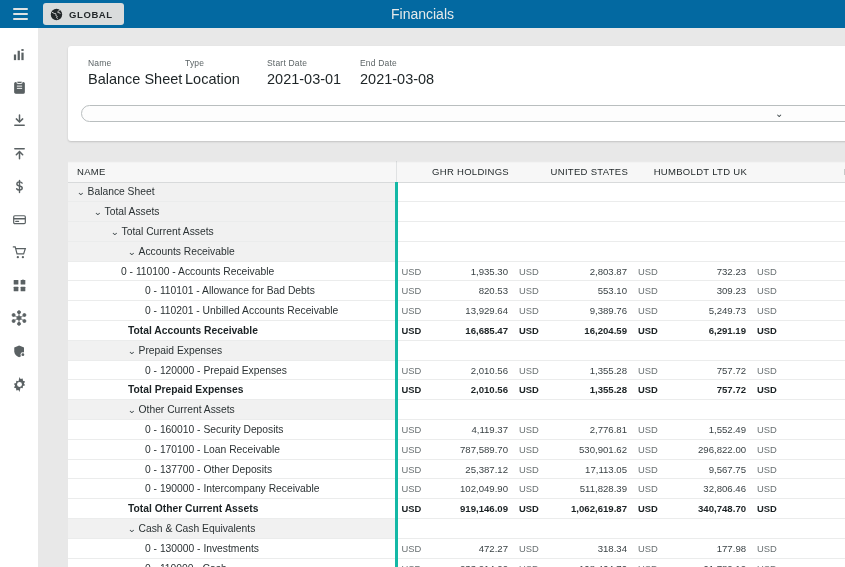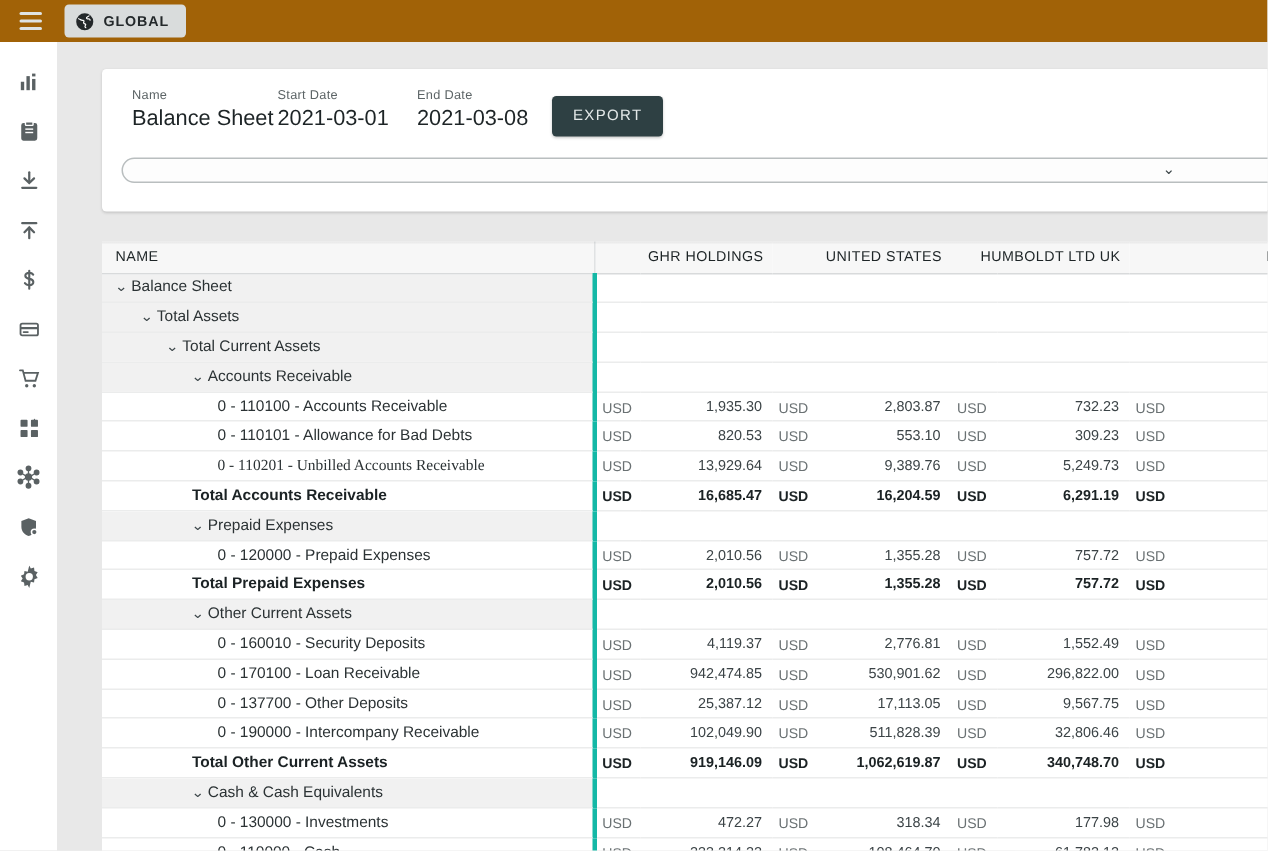--- a/index.html
+++ b/index.html
@@ -10,21 +10,21 @@
     overflow: hidden;
     font-family: "Liberation Sans", sans-serif;
     background: #e8e8e8;
   }
   #app { position: relative; width: 845px; height: 567px; }
 
   
   .topbar {
     position: absolute; top: 0; left: 0;
     width: 845px; height: 28px;
-    background: #a16207;
+    background: #0369a1;
     display: flex; align-items: center;
   }
   .hamburger {
     width: 28px; height: 28px;
     margin-left: 6px;
     display: flex; flex-direction: column;
     align-items: center; justify-content: center;
     gap: 3px; cursor: pointer;
   }
   .hamburger span {
@@ -229,20 +229,21 @@
     </div>
     <div class="global-btn">
       <span>
         <svg class="globe-icon" viewBox="0 0 16 16">
           <circle cx="8" cy="8" r="7" fill="#23282a"></circle>
           <path d="M3 5.5c1.6.6 2.2 1.6 3.4 1.3.9-.2 1.2.6.8 1.3-.4.7.1 1.6.9 1.6.7 0 .9.8.4 1.4-.5.6-.3 1.5.4 1.8M11.5 3.2c-.6.5-1.6.6-2 1.4-.3.7.4 1.2 1.1 1 .8-.2 1.7.3 1.8 1.1" stroke="#ffffff" stroke-width="1" fill="none" stroke-linecap="round"></path>
         </svg>
       </span>
       <span class="global-label">GLOBAL</span>
     </div>
+    <div class="page-title">Financials</div>
   </div>
 
   <div class="rail">
     <div class="rail-item">
       <span>
         <svg width="15" height="15" viewBox="0 0 16 16" fill="#5a6163">
           <rect x="2" y="8" width="2.4" height="6"></rect>
             <rect x="6" y="4" width="2.4" height="10"></rect>
             <rect x="10" y="6" width="2.4" height="8"></rect>
             <rect x="10" y="2.2" width="2.4" height="2"></rect>
@@ -348,29 +349,32 @@
   </div>
 
   <div class="content">
 
     <div class="filter-card">
       <div class="filter-row">
         <div class="filter-field f-name">
           <span class="filter-label">Name</span>
           <span class="filter-value">Balance Sheet</span>
         </div>
+        <div class="filter-field f-type">
+          <span class="filter-label">Type</span>
+          <span class="filter-value">Location</span>
+        </div>
         <div class="filter-field f-start">
           <span class="filter-label">Start Date</span>
           <span class="filter-value">2021-03-01</span>
         </div>
         <div class="filter-field f-end">
           <span class="filter-label">End Date</span>
           <span class="filter-value">2021-03-08</span>
         </div>
-        <button class="export-btn">EXPORT</button>
       </div>
       <div class="select-wrap">
         <div class="fake-select">
           <span class="sel-chevron">⌄</span>
         </div>
       </div>
     </div>
 
     <div class="table-card">
       <table class="ftable">
@@ -433,21 +437,21 @@
               <td class="c-cur"></td>
               <td class="c-val"></td>
               <td class="c-cur"></td>
               <td class="c-val"></td>
               <td class="c-cur"></td>
               <td class="c-val"></td>
               <td class="c-cur"></td>
               <td class="c-val"></td>
             </tr>
             <tr class="item">
-              <td class="c-name" style="padding-left: 77px;"><span class="nm">0 - 110100 - Accounts Receivable</span></td>
+              <td class="c-name" style="padding-left: 53px;"><span class="nm">0 - 110100 - Accounts Receivable</span></td>
               <td class="c-cur">USD</td>
               <td class="c-val">1,935.30</td>
               <td class="c-cur">USD</td>
               <td class="c-val">2,803.87</td>
               <td class="c-cur">USD</td>
               <td class="c-val">732.23</td>
               <td class="c-cur">USD</td>
               <td class="c-val">0.02</td>
             </tr>
             <tr class="item">
@@ -455,21 +459,21 @@
               <td class="c-cur">USD</td>
               <td class="c-val">820.53</td>
               <td class="c-cur">USD</td>
               <td class="c-val">553.10</td>
               <td class="c-cur">USD</td>
               <td class="c-val">309.23</td>
               <td class="c-cur">USD</td>
               <td class="c-val dash">–</td>
             </tr>
             <tr class="item">
-              <td class="c-name" style="padding-left: 77px; font-family: Liberation Serif, serif;"><span class="nm">0 - 110201 - Unbilled Accounts Receivable</span></td>
+              <td class="c-name" style="padding-left: 77px;"><span class="nm">0 - 110201 - Unbilled Accounts Receivable</span></td>
               <td class="c-cur">USD</td>
               <td class="c-val">13,929.64</td>
               <td class="c-cur">USD</td>
               <td class="c-val">9,389.76</td>
               <td class="c-cur">USD</td>
               <td class="c-val">5,249.73</td>
               <td class="c-cur">USD</td>
               <td class="c-val dash">–</td>
             </tr>
             <tr class="total">
@@ -534,21 +538,21 @@
               <td class="c-cur">USD</td>
               <td class="c-val">2,776.81</td>
               <td class="c-cur">USD</td>
               <td class="c-val">1,552.49</td>
               <td class="c-cur">USD</td>
               <td class="c-val dash">–</td>
             </tr>
             <tr class="item">
               <td class="c-name" style="padding-left: 77px;"><span class="nm">0 - 170100 - Loan Receivable</span></td>
               <td class="c-cur">USD</td>
-              <td class="c-val">942,474.85</td>
+              <td class="c-val">787,589.70</td>
               <td class="c-cur">USD</td>
               <td class="c-val">530,901.62</td>
               <td class="c-cur">USD</td>
               <td class="c-val">296,822.00</td>
               <td class="c-cur">USD</td>
               <td class="c-val dash">–</td>
             </tr>
             <tr class="item">
               <td class="c-name" style="padding-left: 77px;"><span class="nm">0 - 137700 - Other Deposits</span></td>
               <td class="c-cur">USD</td>

